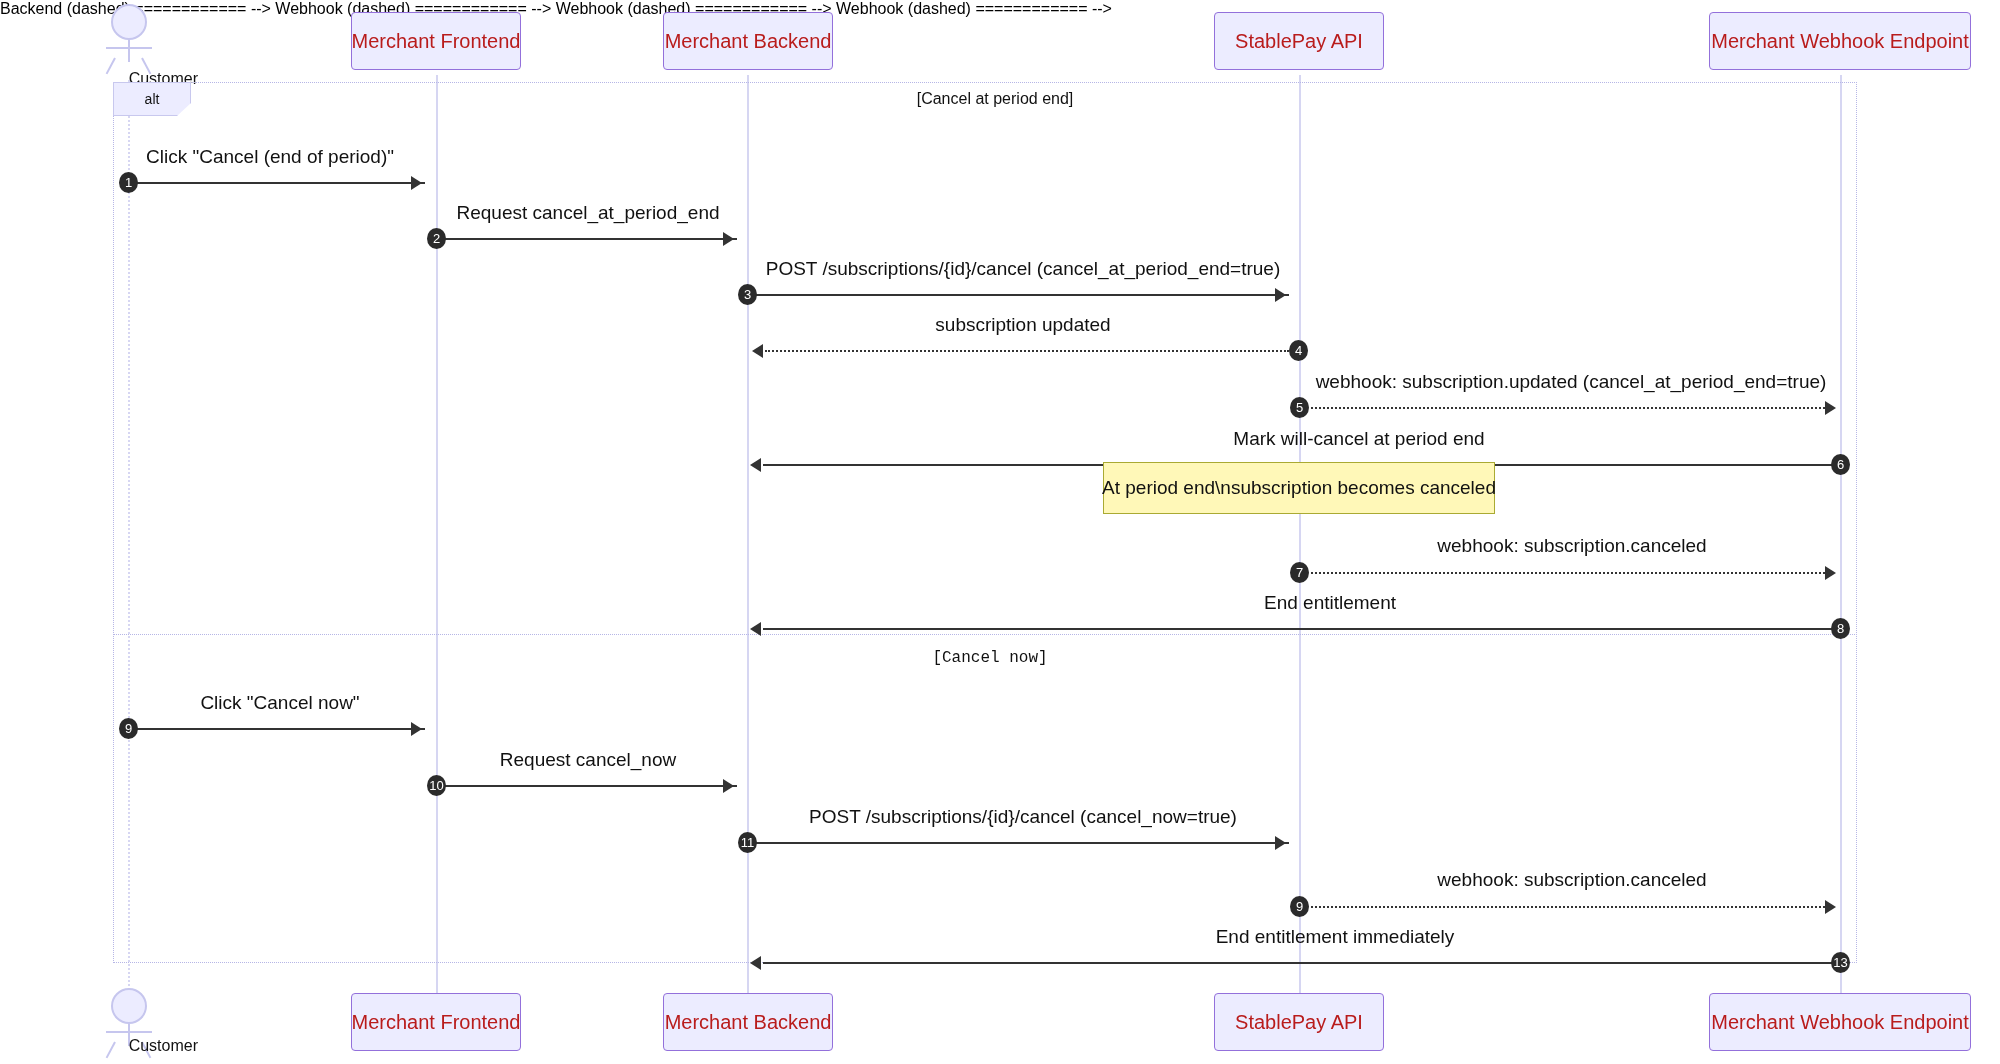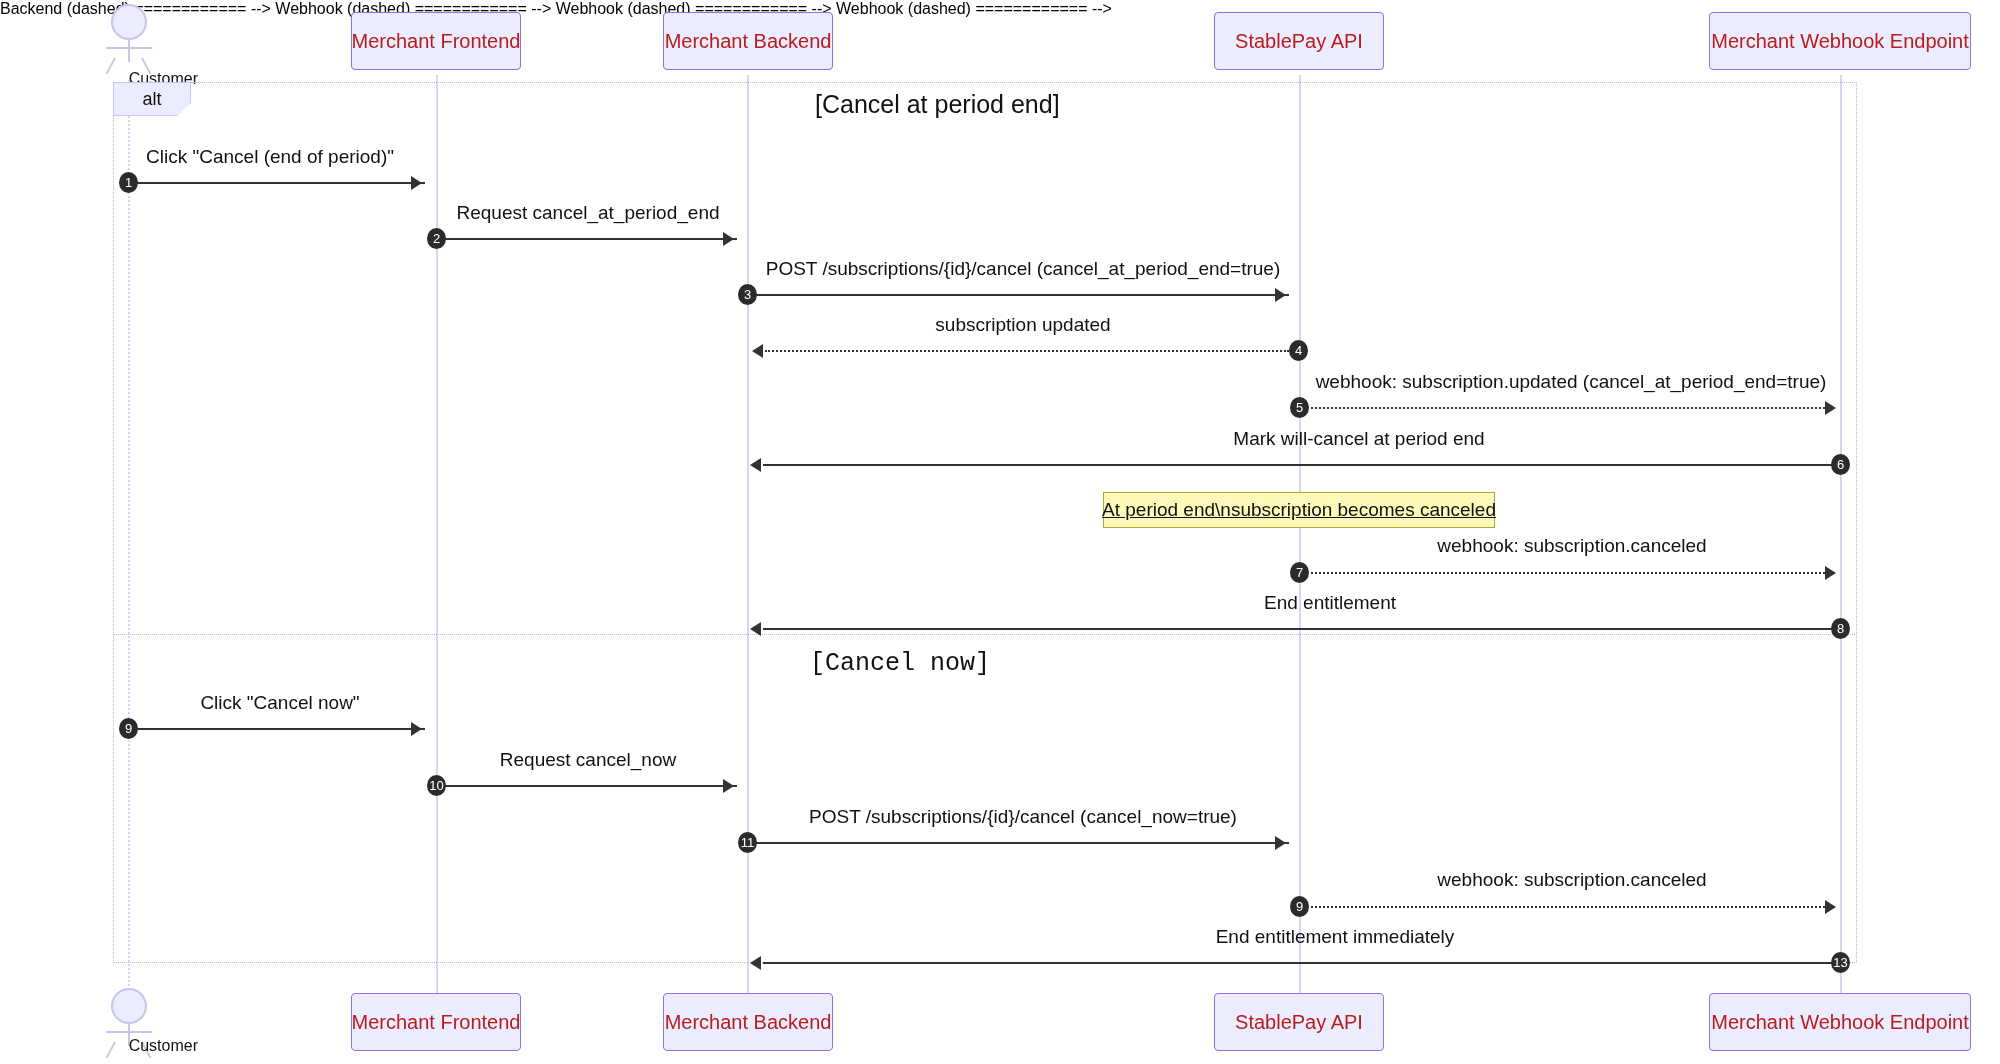--- a/index.html
+++ b/index.html
@@ -67,39 +67,39 @@
     box-sizing: border-box;
     border: 1px dotted #B6B6E6;
     background: transparent;
     pointer-events: none;
   }
   .alt-label-box {
     position: absolute;
     box-sizing: border-box;
     background: #ECECFF;
     border: 1px solid #C8C8EE;
-    font-size: 18px;
+    font-size: 14px;
     color: #111111;
     display: flex;
     align-items: center;
     justify-content: center;
     padding: 0 10px;
     clip-path: polygon(0 0, 100% 0, 100% 62%, 82% 100%, 0 100%);
   }
   .alt-divider {
     position: absolute;
     height: 0;
     border-top: 1px dotted #B6B6E6;
   }
   .alt-cond {
     position: absolute;
-    font-size: 25px;
+    font-size: 16px;
     color: #111111;
     font-weight: 400;
-    text-align: left;
+    text-align: center;
     white-space: nowrap;
   }
   
   .msg-line {
     position: absolute;
     height: 0;
     border-top: 2px solid #333333;
   }
   .msg-line.dashed {
     border-top: 2px dotted #333333;
@@ -217,21 +217,21 @@
   <div class="arrow-right" style="left:1825px; top:401px;"></div>
   <div class="seq-num" style="left:1290px; top:397px;">5</div>
 
   
   <div class="msg-label" style="left:1089px; top:428px; width:540px;">Mark will-cancel at period end</div>
   <div class="msg-line" style="left:763px; top:464px; width:1078px;"></div>
   <div class="arrow-left" style="left:750px; top:458px;"></div>
   <div class="seq-num" style="left:1831px; top:454px;">6</div>
 
   
-  <div class="note-box" style="left:1103px; top:492px; width:392px; height:36px;text-decoration:underline;">At period end\nsubscription becomes canceled</div>
+  <div class="note-box" style="left:1103px; top:462px; width:392px; height:52px;">At period end\nsubscription becomes canceled</div>
 
    Webhook (dashed) ============ --&gt;
   <div class="msg-label" style="left:1262px; top:535px; width:620px;">webhook: subscription.canceled</div>
   <div class="msg-line dashed" style="left:1311px; top:572px; width:518px;"></div>
   <div class="arrow-right" style="left:1825px; top:566px;"></div>
   <div class="seq-num" style="left:1290px; top:562px;">7</div>
 
   
   <div class="msg-label" style="left:1120px; top:592px; width:420px;">End entitlement</div>
   <div class="msg-line" style="left:763px; top:628px; width:1078px;"></div>

